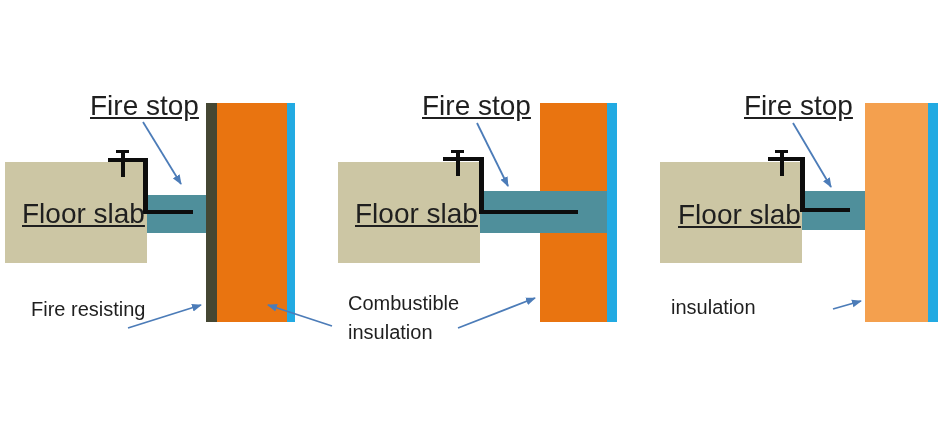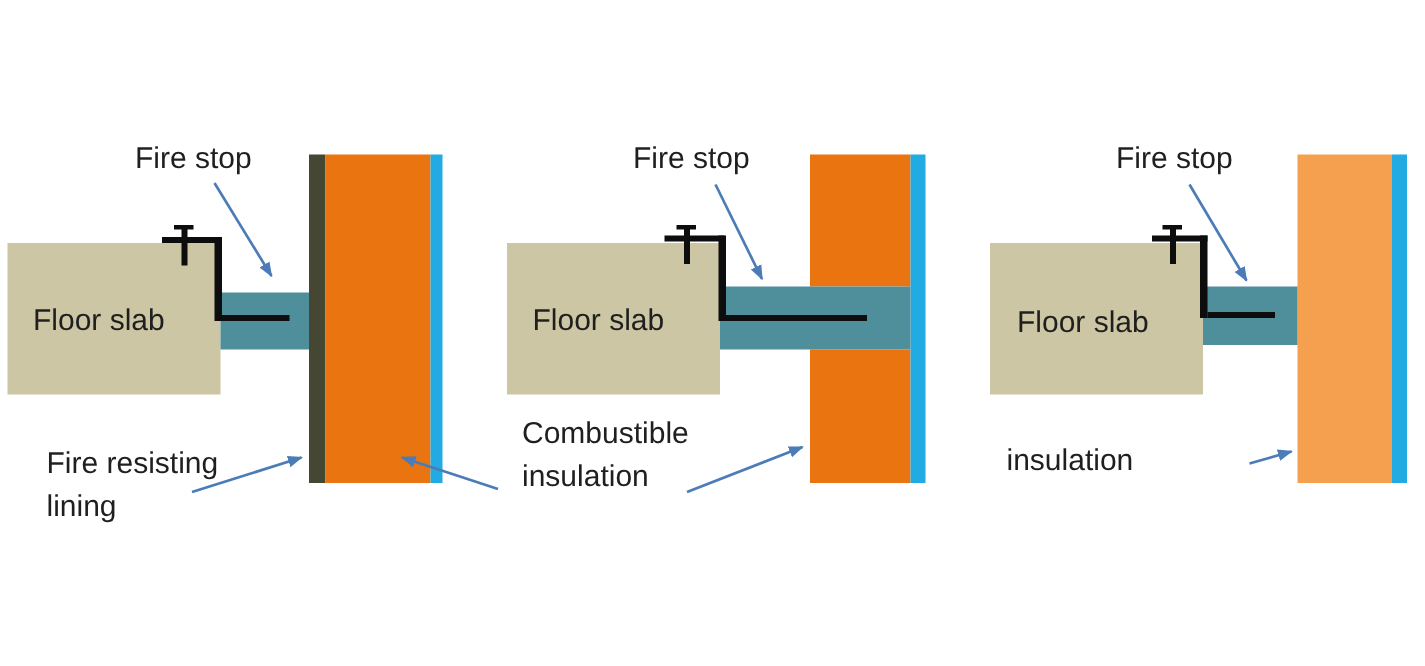--- a/index.html
+++ b/index.html
@@ -15,21 +15,21 @@
     font-family:"Liberation Sans",sans-serif;color:var(--text-dark,#1f1f1f);
   }
   .abs{position:absolute;}
   .slab{background:var(--slab-tan,#ccc6a4);z-index:1;}
   .seal{background:var(--fire-stop-teal,#4f8f9b);z-index:2;}
   .wall{background:var(--insulation-orange,#e97410);z-index:1;}
   .wall-light{background:var(--insulation-orange-light,#f4a04e);z-index:1;}
   .cladding{background:var(--cladding-cyan,#22aae2);z-index:1;}
   .lining{background:var(--lining-olive,#454733);z-index:1;}
   .bracket{background:var(--line-black,#0d0d0d);z-index:3;}
-  .txt{z-index:4;font-size:20px;line-height:24px;white-space:nowrap;}
+  .txt{z-index:4;font-size:28px;line-height:24px;white-space:nowrap;text-decoration:underline;}
   .caption{z-index:4;font-size:20px;line-height:29px;white-space:nowrap;}
   .arrow-overlay{position:absolute;left:0;top:0;z-index:5;pointer-events:none;}
   .arrow{stroke:var(--arrow-blue,#4c7cb8);stroke-width:1.8;fill:none;}
   .arrowhead{fill:var(--arrow-blue,#4c7cb8);}
 </style>
 </head>
 <body>
 
 <div class="canvas">
 
@@ -46,21 +46,20 @@
     <div class="abs cladding" style="left:287px;top:103px;width:8px;height:219px;"></div>
 
     <div class="abs bracket" style="left:108px;top:158px;width:39px;height:4px;"></div>
     <div class="abs bracket" style="left:116px;top:150px;width:13px;height:3px;"></div>
     <div class="abs bracket" style="left:121px;top:150px;width:4px;height:27px;"></div>
     <div class="abs bracket" style="left:143px;top:158px;width:5px;height:56px;"></div>
     <div class="abs bracket" style="left:147px;top:210px;width:46px;height:4px;"></div>
 
     <div class="abs caption" style="left:31px;top:295px;">
       <div>Fire resisting</div>
-      <div>lining</div>
     </div>
   </section>
 
   <section>
     <div class="abs txt" style="left:422px;top:94px;">Fire stop</div>
 
     <div class="abs slab" style="left:338px;top:162px;width:142px;height:101px;"></div>
     <div class="abs txt" style="left:355px;top:202px;">Floor slab</div>
 
     <div class="abs seal" style="left:480px;top:191px;width:127px;height:42px;"></div>
@@ -68,21 +67,21 @@
     <div class="abs wall" style="left:540px;top:103px;width:67px;height:88px;"></div>
     <div class="abs wall" style="left:540px;top:233px;width:67px;height:89px;"></div>
     <div class="abs cladding" style="left:607px;top:103px;width:10px;height:219px;"></div>
 
     <div class="abs bracket" style="left:443px;top:157px;width:40px;height:4px;"></div>
     <div class="abs bracket" style="left:451px;top:150px;width:13px;height:3px;"></div>
     <div class="abs bracket" style="left:456px;top:150px;width:4px;height:26px;"></div>
     <div class="abs bracket" style="left:479px;top:157px;width:5px;height:57px;"></div>
     <div class="abs bracket" style="left:482px;top:210px;width:96px;height:4px;"></div>
 
-    <div class="abs caption" style="left:348px;top:275px;">
+    <div class="abs caption" style="left:348px;top:289px;">
       <div>Combustible</div>
       <div>insulation</div>
     </div>
   </section>
 
   <section>
     <div class="abs txt" style="left:744px;top:94px;">Fire stop</div>
 
     <div class="abs slab" style="left:660px;top:162px;width:142px;height:101px;"></div>
     <div class="abs txt" style="left:678px;top:203px;">Floor slab</div>

